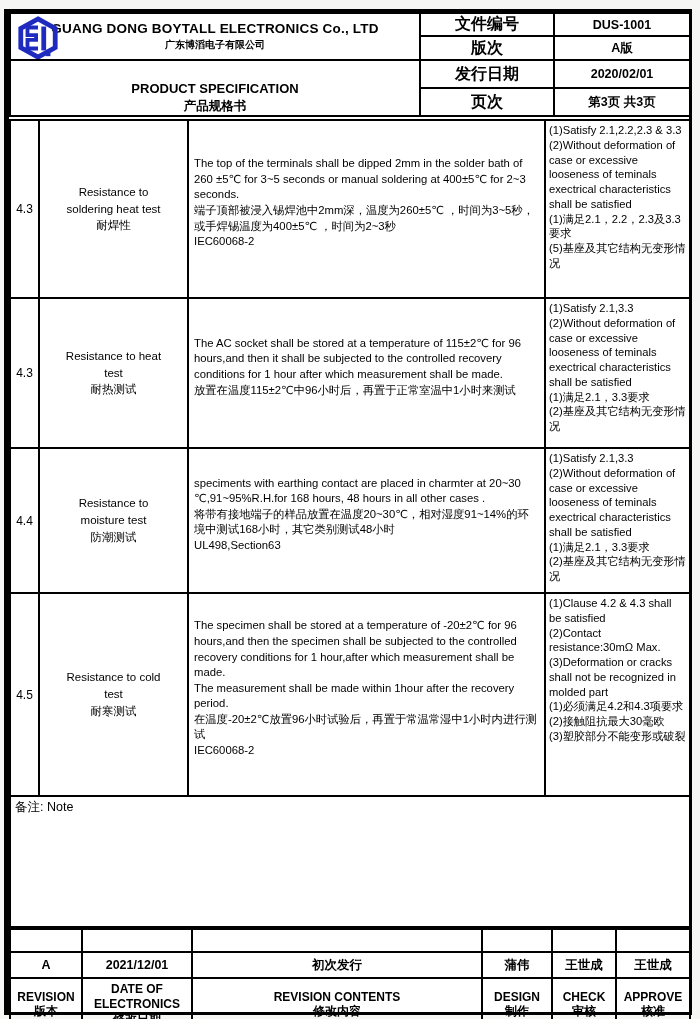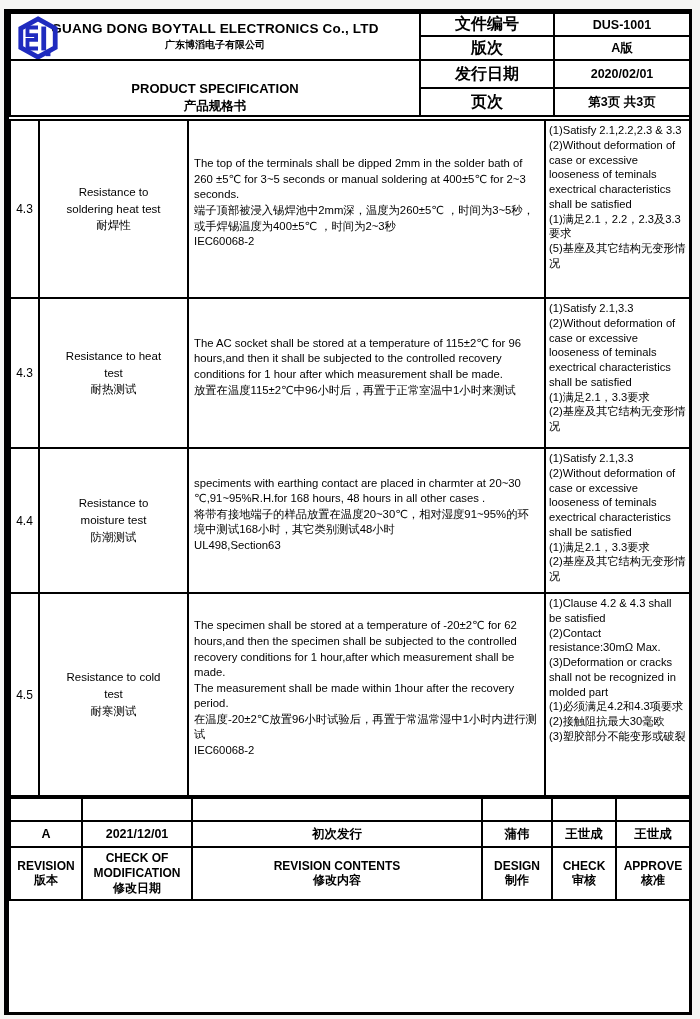--- a/index.html
+++ b/index.html
@@ -137,56 +137,59 @@
     </tr>
 
     <tr style="height:145px">
       <td class="c-num">4.4</td>
       <td class="c-name">
         <div>Resistance to moisture test</div>
         <div>防潮测试</div>
       </td>
       <td class="c-desc">
         <div>speciments with earthing contact are placed in charmter at 20~30 ℃,91~95%R.H.for 168 hours, 48 hours in all other cases .</div>
-        <div>将带有接地端子的样品放置在温度20~30℃，相对湿度91~95%的环境中测试168小时，其它类别测试48小时</div>
+        <div>将带有接地端子的样品放置在温度20~30℃，相对湿度91~14%的环境中测试168小时，其它类别测试48小时</div>
         <div>UL498,Section63</div>
         <div></div>
       </td>
       <td class="c-crit">
         <div>(1)Satisfy 2.1,3.3</div>
         <div>(2)Without deformation of case or excessive looseness of teminals exectrical characteristics shall be satisfied</div>
         <div>(1)满足2.1，3.3要求</div>
         <div>(2)基座及其它结构无变形情况</div>
         <div></div>
         <div></div>
       </td>
     </tr>
 
     <tr style="height:203px">
       <td class="c-num">4.5</td>
       <td class="c-name">
         <div>Resistance to cold test</div>
         <div>耐寒测试</div>
       </td>
       <td class="c-desc">
-        <div>The specimen shall be stored at a temperature of -20±2℃ for 62 hours,and then the specimen shall be subjected to the controlled recovery conditions for 1 hour,after which measurement shall be made.</div>
+        <div>The specimen shall be stored at a temperature of -20±2℃ for 96 hours,and then the specimen shall be subjected to the controlled recovery conditions for 1 hour,after which measurement shall be made.</div>
         <div>The measurement shall be made within 1hour after the recovery period.</div>
         <div>在温度-20±2℃放置96小时试验后，再置于常温常湿中1小时内进行测试</div>
         <div>IEC60068-2</div>
       </td>
       <td class="c-crit">
         <div>(1)Clause 4.2 &amp; 4.3 shall be satisfied</div>
         <div>(2)Contact resistance:30mΩ Max.</div>
         <div>(3)Deformation or cracks shall not be recognized in molded part</div>
         <div>(1)必须满足4.2和4.3项要求</div>
         <div>(2)接触阻抗最大30毫欧</div>
         <div>(3)塑胶部分不能变形或破裂</div>
       </td>
     </tr>
 
+    <tr style="height:131px">
+      <td colspan="4" class="c-note">备注: Note</td>
+    </tr>
   </tbody>
     </table>
 
   <table class="ftr">
     <colgroup>
       <col style="width:72px">
         <col style="width:110px">
         <col style="width:290px">
       <col style="width:70px">
         <col style="width:64px">
@@ -208,21 +211,21 @@
       <td class="fval">蒲伟</td>
       <td class="fval">王世成</td>
       <td class="fval">王世成</td>
     </tr>
     <tr style="height:53px">
       <td>
         <div class="fhdr-en">REVISION</div>
         <div class="fhdr-cn">版本</div>
       </td>
       <td>
-        <div class="fhdr-en">CHECK OF MODIFICATION</div>
+        <div class="fhdr-en">DATE OF ELECTRONICS</div>
         <div class="fhdr-cn">修改日期</div>
       </td>
       <td>
         <div class="fhdr-en">REVISION CONTENTS</div>
         <div class="fhdr-cn">修改内容</div>
       </td>
       <td>
         <div class="fhdr-en">DESIGN</div>
         <div class="fhdr-cn">制作</div>
       </td>

